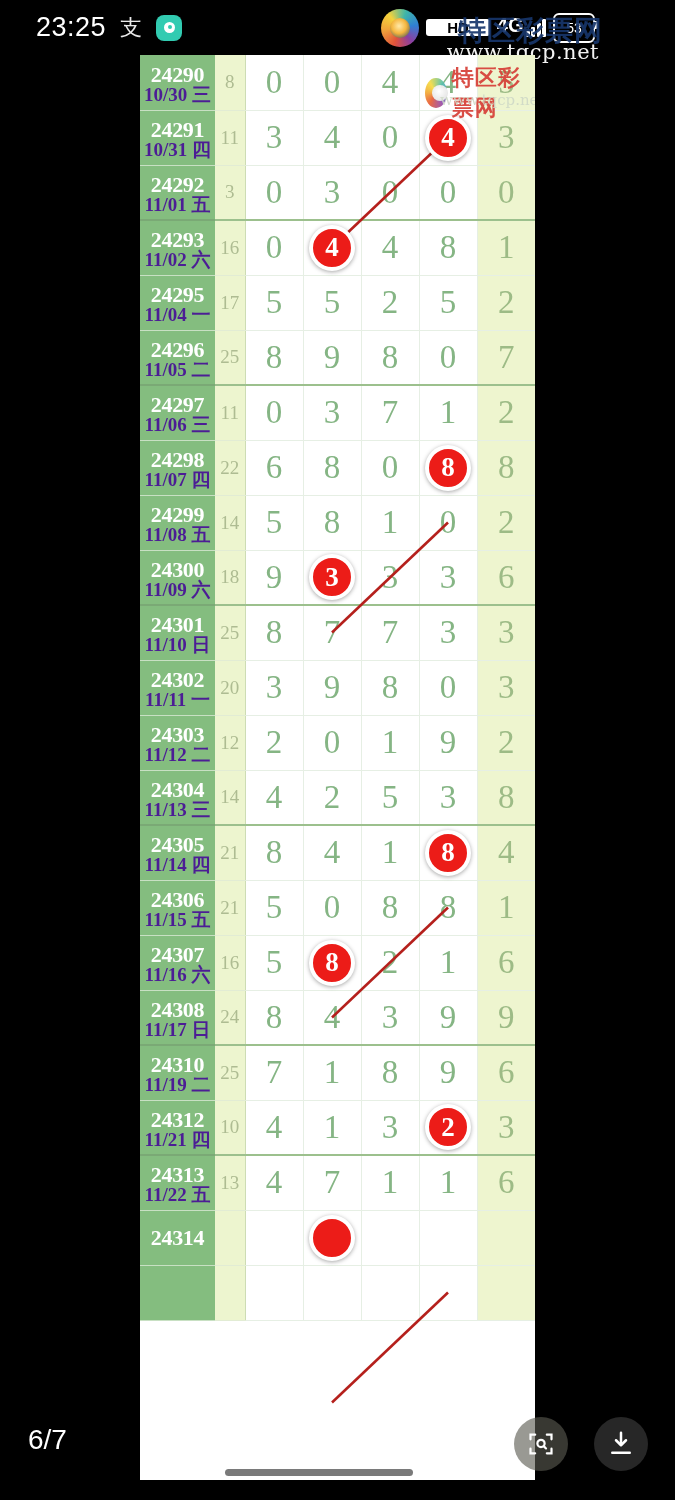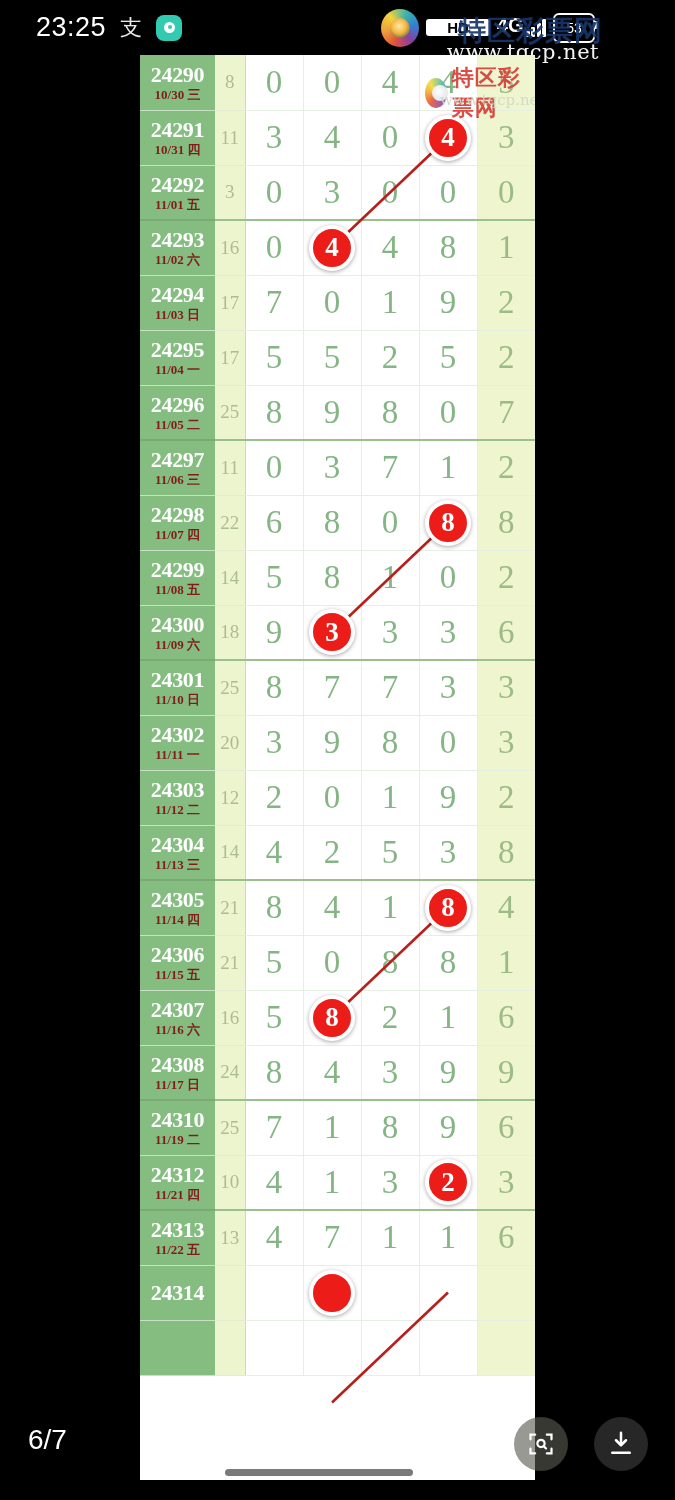--- a/index.html
+++ b/index.html
@@ -88,21 +88,21 @@
                color:#aebc92; font-size:19px; font-family:"Liberation Serif", serif;
                border-bottom:1px solid #e2ecd4; border-right:1px solid #cddcb4;}
   .c-num     { width:58px; background:#fff; text-align:center; vertical-align:middle;
                color:#85b584; font-size:33px; font-family:"Liberation Serif", serif;
                border-bottom:1px solid #e6efe4; border-right:1px solid #e6efe4; }
   .c-num.last{ background:#eef5cf; border-right:none; color:#9dbb86; }
   .c-num.first{ border-left:1px solid #9cc08d; }
 
   .issue-no { color:#fff; font-size:22px; font-family:"Liberation Serif", serif; font-weight:bold;
               line-height:24px; letter-spacing:-.3px; }
-  .issue-dt { color:#7f1d1d; font-size:13px; line-height:15px; font-family:"Liberation Serif", serif; font-weight:bold;}
+  .issue-dt { color:#4c1d95; font-size:19px; line-height:15px; font-family:"Liberation Serif", serif; font-weight:bold;}
 
   tr.grp td { border-bottom:2px solid #7aa975; }
   tr.grp td.c-num { border-bottom:2px solid #9cc08d; }
   tr.grp td.c-sum { border-bottom:2px solid #9cc08d; }
 
   
   .marker {
     position:absolute; left:50%; top:50%; transform:translate(-50%,-50%);
     width:46px;height:46px;border-radius:50%;
     background:#ec1c18; border:4px solid #fff;
@@ -229,32 +229,20 @@
             <td class="c-num first">0</td>
             <td class="c-num">
               <span class="marker">4</span>
             </td>
             <td class="c-num">4</td>
             <td class="c-num">8</td>
             <td class="c-num last">1</td>
           </tr>
           <tr>
             <td class="c-issue">
-              <div class="issue-no">24294</div>
-              <div class="issue-dt">11/03 日</div>
-            </td>
-            <td class="c-sum">17</td>
-            <td class="c-num first">7</td>
-            <td class="c-num">0</td>
-            <td class="c-num">1</td>
-            <td class="c-num">9</td>
-            <td class="c-num last">2</td>
-          </tr>
-          <tr>
-            <td class="c-issue">
               <div class="issue-no">24295</div>
               <div class="issue-dt">11/04 一</div>
             </td>
             <td class="c-sum">17</td>
             <td class="c-num first">5</td>
             <td class="c-num">5</td>
             <td class="c-num">2</td>
             <td class="c-num">5</td>
             <td class="c-num last">2</td>
           </tr>

